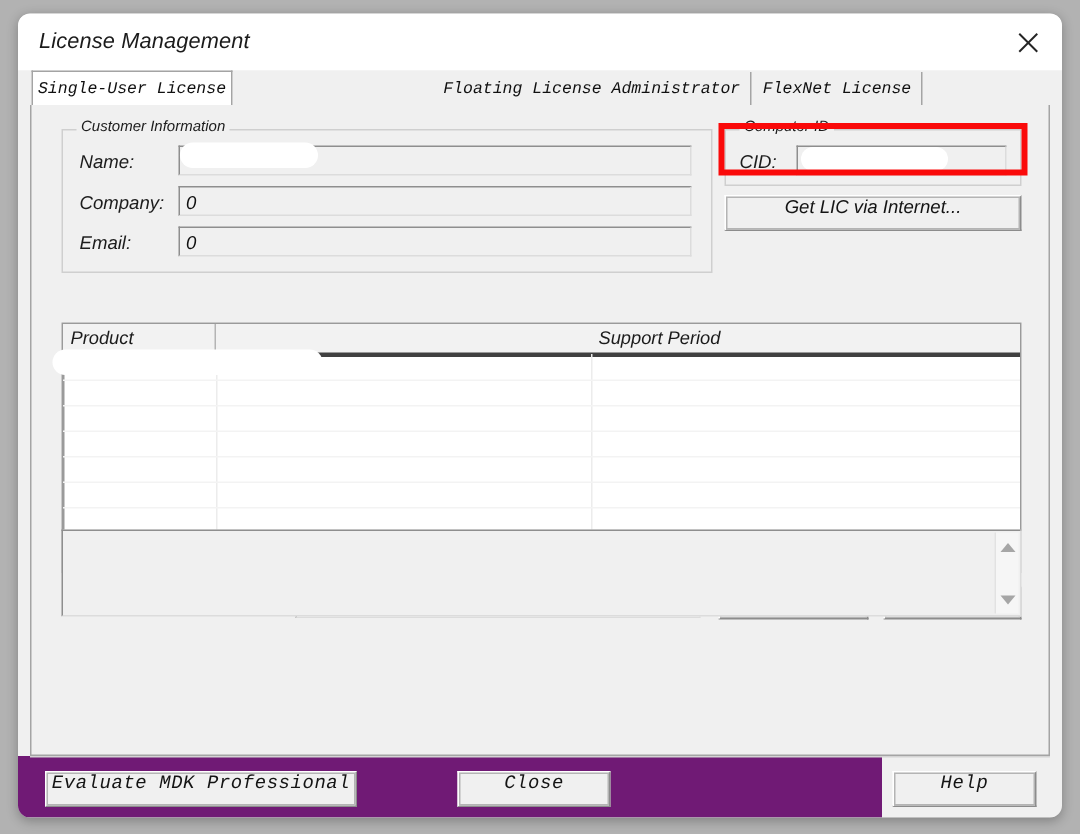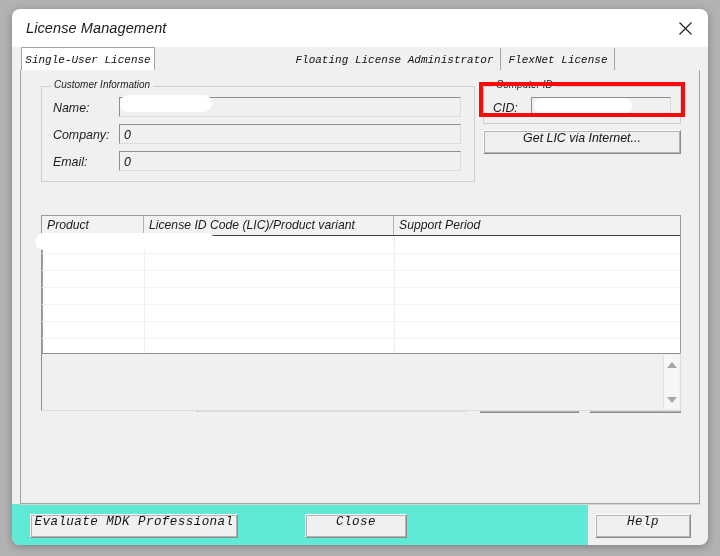--- a/index.html
+++ b/index.html
@@ -156,21 +156,21 @@
     width: 640px; height: 167px;
     box-sizing: border-box;
     background: #ffffff;
     border: 1px solid #9a9a9a;
     overflow: hidden;
   }
   #thead {
     position: absolute; left: 0; top: 0;
     width: 100%; height: 19px;
     background: #f2f2f2;
-    border-bottom: 1px solid #404040;
+    border-bottom: 3px solid #404040;
   }
   .th {
     position: absolute;
     top: 0; height: 19px;
     box-sizing: border-box;
     border-right: 1px solid #b4b4b4;
     font-size: 12.2px;
     color: #1b1b1b;
     padding: 2px 0 0 5px;
     white-space: nowrap;
@@ -212,21 +212,21 @@
   .sb-arrow.down { bottom: 2px; }
   .tri { width: 0; height: 0; }
   .tri.up { border-left: 5px solid transparent; border-right: 5px solid transparent; border-bottom: 6px solid #a6a6a6; }
   .tri.down { border-left: 5px solid transparent; border-right: 5px solid transparent; border-top: 6px solid #a6a6a6; }
 
   
   #footer {
     position: absolute;
     left: 0; top: 495px;
     width: 576px; height: 41px;
-    background: #5eead4;
+    background: #701a75;
   }
   #footer-sep {
     position: absolute; left: 8px; top: 0; width: 680px; height: 1px;
     background: #d4d4d4;
   }
 
   
   .redaction {
     position: absolute;
     background: #ffffff;
@@ -295,21 +295,20 @@
 
     <div id="cid-highlight" style="left:458px; top:12px; width:206px; height:35px;"></div>
 
     <div class="btn" style="left:462px; top:60px; width:198px; height:24px;">
       <span>Get LIC via Internet...</span>
     </div>
 
     <div id="table">
       <div id="thead">
         <div class="th" style="left:0px; width:102px;">Product</div>
-        <div class="th" style="left:102px; width:250px;">License ID Code (LIC)/Product variant</div>
         <div class="th" style="left:352px; width:286px; border-right:none;">Support Period</div>
       </div>
       <div id="tbody">
         <div id="tbody-leftedge"></div>
         <div class="vline" style="left:102px;"></div>
         <div class="vline" style="left:352px;"></div>
         <div class="trow" style="top:0px;"></div>
         <div class="trow" style="top:17px;"></div>
         <div class="trow" style="top:34px;"></div>
         <div class="trow" style="top:51px;"></div>

